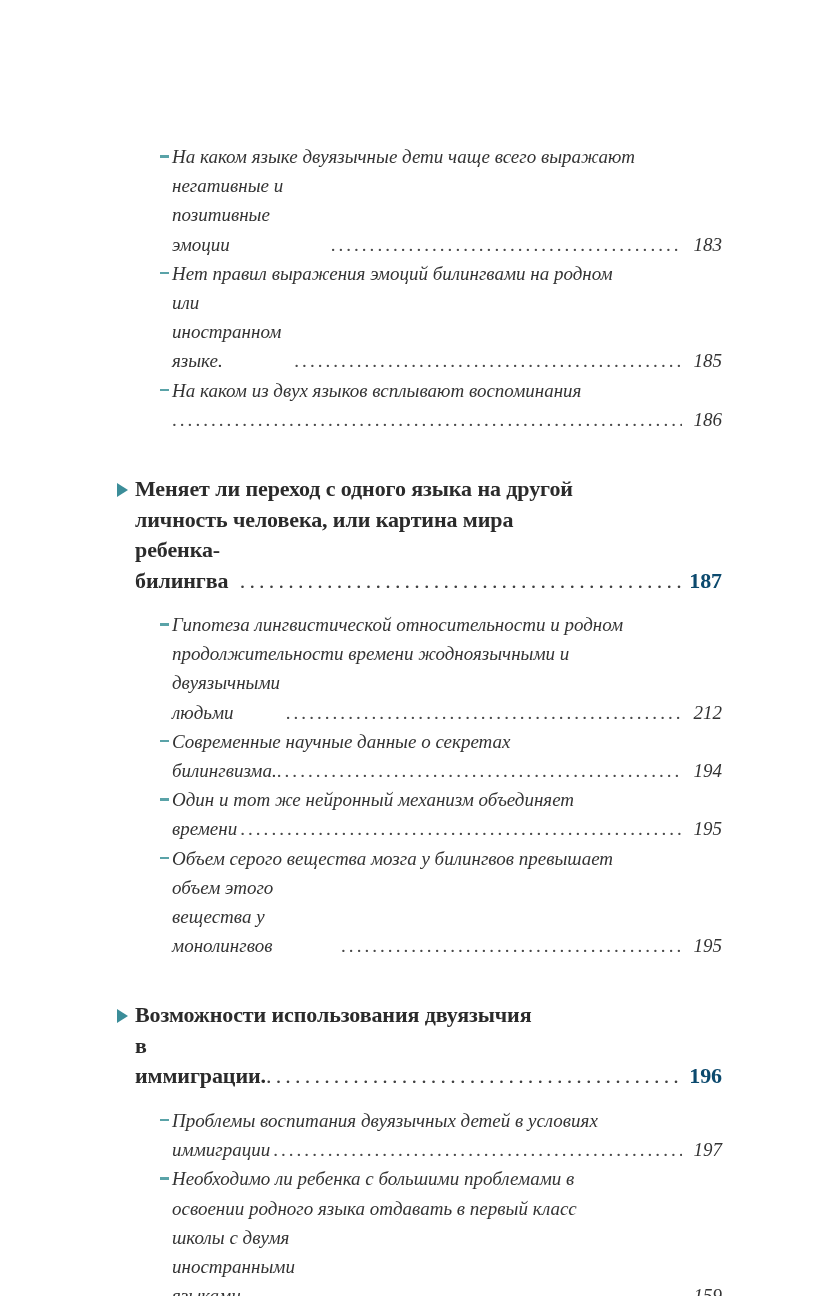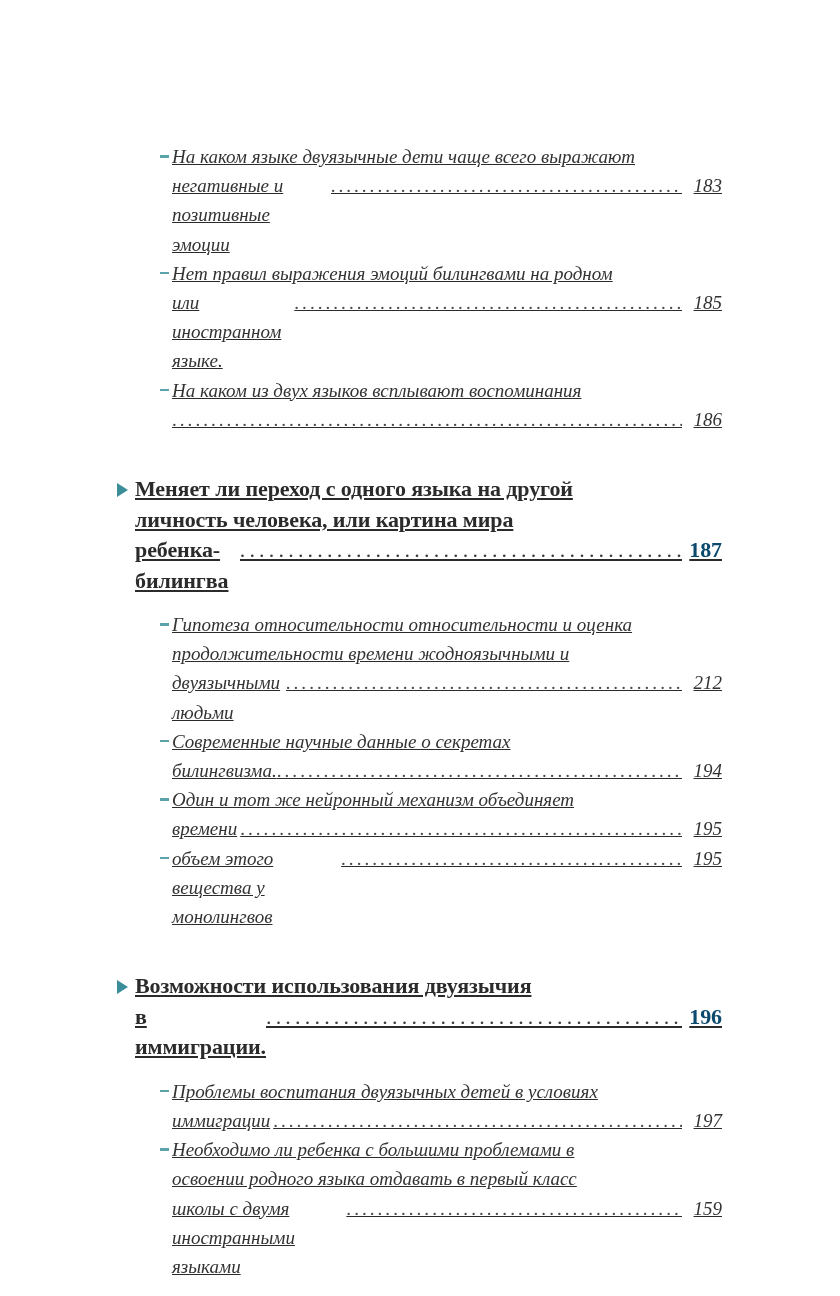--- a/index.html
+++ b/index.html
@@ -15,21 +15,20 @@
     overflow: hidden;
   }
 
   .page {
     position: relative;
     width: 840px;
     height: 1296px;
     background: #ffffff;
     box-sizing: border-box;
     padding: 142px 118px 0 110px;
-    text-decoration: underline;
   }
 
   .toc { display: block; }
 
   
   .toc-heading {
     position: relative;
     margin: 8px 0 0 0;
     padding-left: 25px;
     font-weight: bold;
@@ -72,21 +71,21 @@
     color: #333333;
     white-space: nowrap;
   }
   .toc-heading .pageno {
     font-style: normal;
     font-weight: bold;
     color: #0c4a6e;
   }
   .lastline {
     display: flex;
-    align-items: flex-start;
+    align-items: flex-end;
     width: 100%;
   }
   .lastline .lead-fill {
     flex: 1 1 auto;
     overflow: hidden;
     white-space: nowrap;
     letter-spacing: 3.05px;
     color: #4a4a4a;
     font-style: normal;
     margin: 0 2px 0 3px;
@@ -147,21 +146,21 @@
         <div>личность человека, или картина мира</div>
         <div class="lastline">
           <span>ребенка-билингва</span>
           <span class="lead-fill">................................................................................</span>
           <span class="pageno">187</span>
         </div>
       </div>
       <div class="sp-after-heading"></div>
       <div class="toc-sub">
         <span class="sub-marker"></span>
-        <div>Гипотеза относительности относительности и оценка</div>
+        <div>Гипотеза лингвистической относительности и родном</div>
         <div>продолжительности времени жодноязычными и</div>
         <div class="lastline">
           <span>двуязычными людьми</span>
           <span class="lead-fill">................................................................................</span>
           <span class="pageno">212</span>
         </div>
       </div>
       <div class="toc-sub">
         <span class="sub-marker"></span>
         <div>Современные научные данные о секретах</div>
@@ -175,20 +174,21 @@
         <span class="sub-marker"></span>
         <div>Один и тот же нейронный механизм объединяет</div>
         <div class="lastline">
           <span>времени</span>
           <span class="lead-fill">................................................................................</span>
           <span class="pageno">195</span>
         </div>
       </div>
       <div class="toc-sub">
         <span class="sub-marker"></span>
+        <div>Объем серого вещества мозга у билингвов превышает</div>
         <div class="lastline">
           <span>объем этого вещества у монолингвов</span>
           <span class="lead-fill">................................................................................</span>
           <span class="pageno">195</span>
         </div>
       </div>
       <div class="sp-after-sub-block"></div>
       <div class="sp-before-heading"></div>
       <div class="toc-heading">
         <span class="heading-marker"></span>

